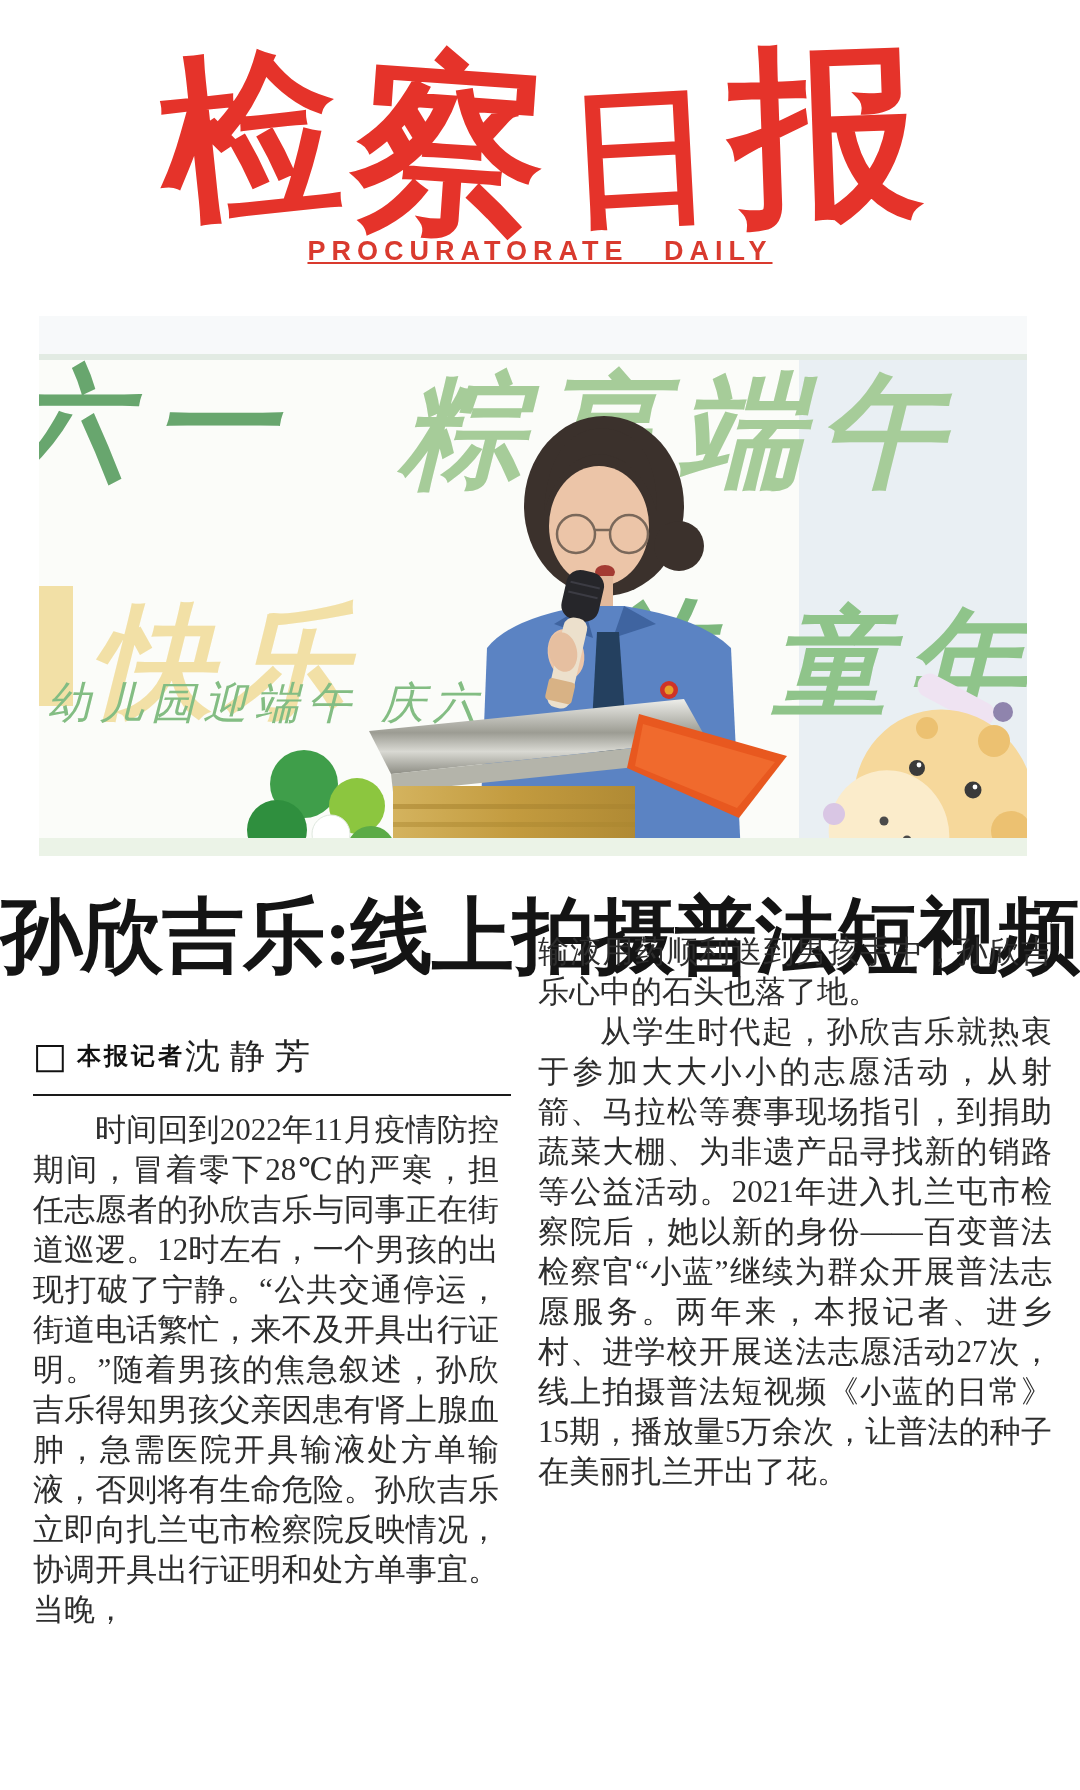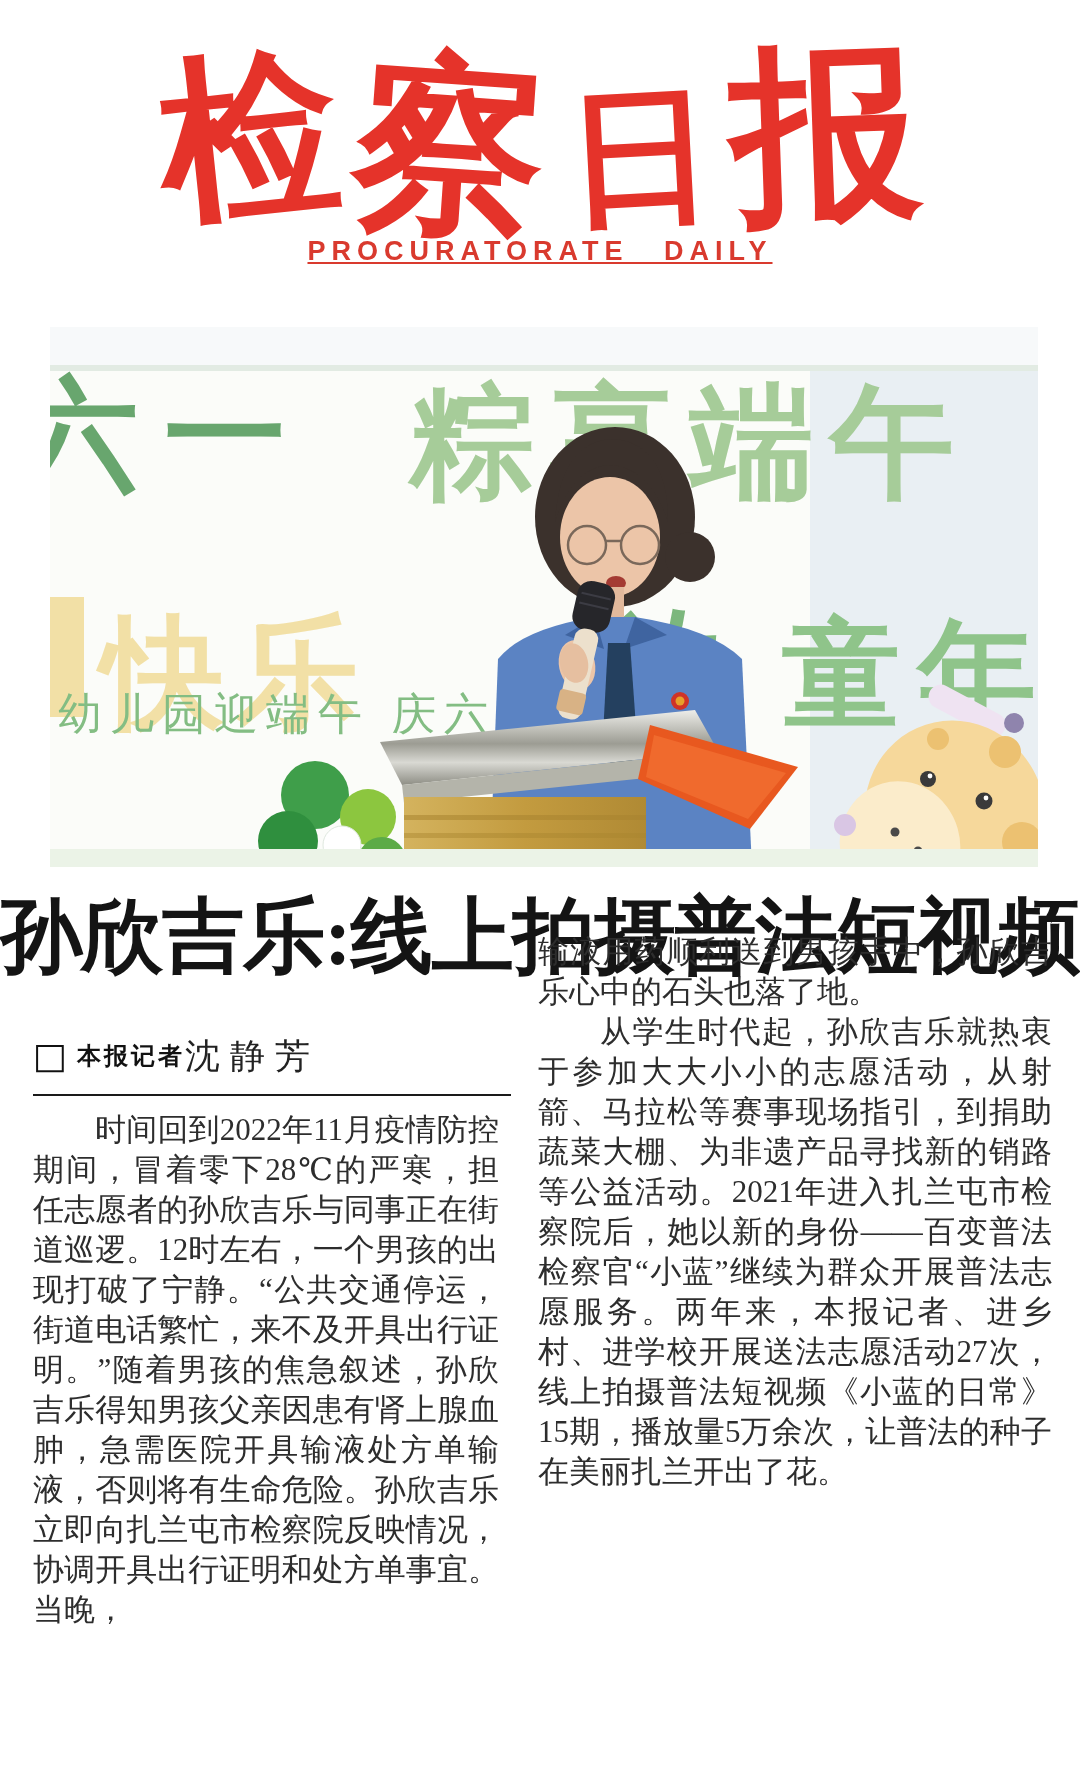--- a/index.html
+++ b/index.html
@@ -13,22 +13,22 @@
   .masthead-char{color:#e5332a;font-weight:bold;line-height:1;
     font-family:"DejaVu Serif","Liberation Serif",serif;display:inline-block;}
   .masthead-char:nth-child(1){font-size:178px;transform:rotate(-6deg) translateY(6px);}
   .masthead-char:nth-child(2){font-size:192px;transform:rotate(4deg) translateY(16px);}
   .masthead-char:nth-child(3){font-size:148px;transform:rotate(-3deg) translateY(26px);}
   .masthead-char:nth-child(4){font-size:190px;transform:rotate(-2deg) translateY(4px);}
   .masthead-sub{position:absolute;left:0;top:236px;width:1080px;text-align:center;
     color:#d93a2e;font-family:"Liberation Sans","DejaVu Sans",sans-serif;
     font-weight:bold;font-size:27px;letter-spacing:6px;word-spacing:22px;text-decoration:underline;}
   
-  .photo{position:absolute;left:38px;top:315px;width:988px;height:540px;margin:12px;
-    overflow:hidden;background:#0f766e;}
+  .photo{position:absolute;left:38px;top:315px;width:988px;height:540px;margin:1px;
+    overflow:hidden;background:#0f766e;font-style:italic;}
   .photo svg{display:block;}
   .banner-blocky{font-family:"DejaVu Sans","Liberation Sans",sans-serif;font-weight:bold;}
   .banner-hand{font-family:"DejaVu Serif","Liberation Serif",serif;}
   
   .headline{position:absolute;left:0;top:888px;width:1080px;margin:0;
     text-align:center;font-size:82px;font-weight:bold;color:#141414;
     letter-spacing:-1px;line-height:1.2;
     font-family:"Liberation Serif","DejaVu Serif",serif;}
   
   .byline{position:absolute;left:33px;top:1030px;width:480px;height:52px;

